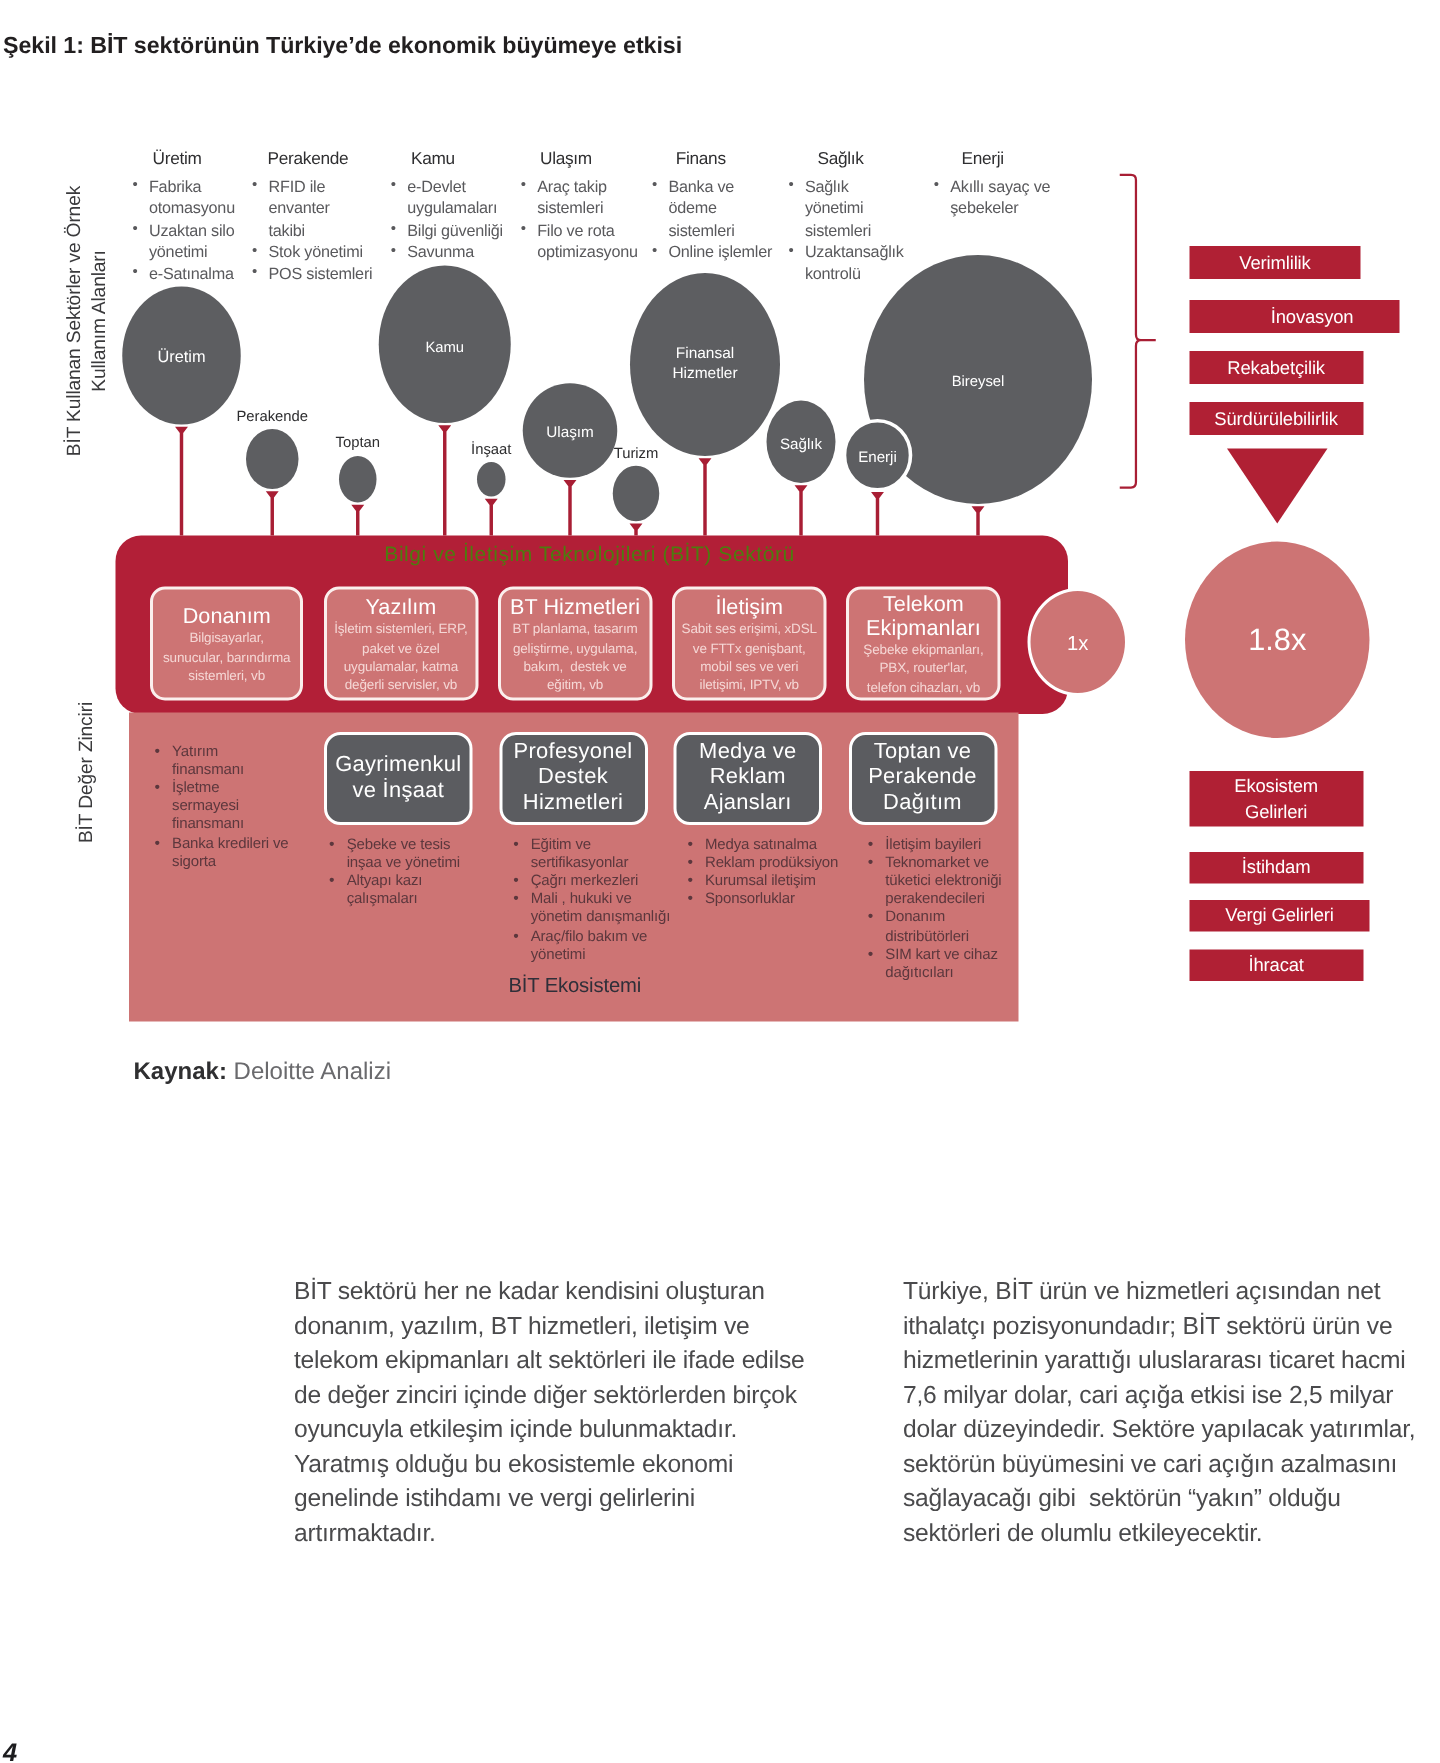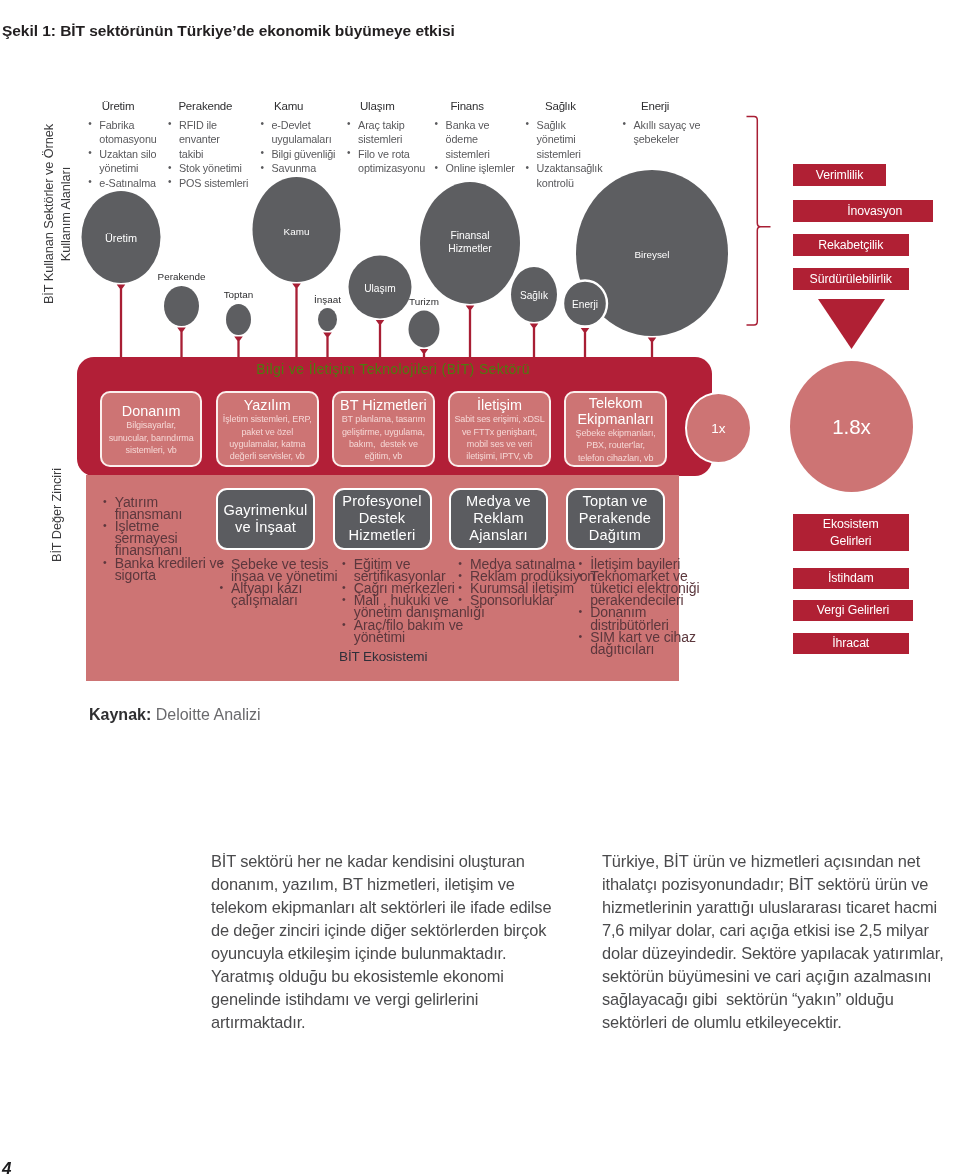--- a/index.html
+++ b/index.html
@@ -39,42 +39,42 @@
 
   #vc-pink{position:absolute;left:86px;top:475px;width:592.5px;height:206px;background:#cd7474;}
   #vc-eco{position:absolute;left:99.5px;top:487.5px;width:590px;display:flex;
     box-sizing:border-box;}
   .eco-col{width:116.5px;box-sizing:border-box;}
   .eco-head{width:99px;height:62px;border:2.6px solid #fff;border-radius:11px;background:#5b5c60;
     text-align:center;font-size:14.6px;color:#fff;line-height:17px;
     box-sizing:border-box;display:flex;align-items:center;justify-content:center;
     white-space:pre-line;letter-spacing:0.2px;}
   .eco-col ul{list-style:none;margin:8px 0 0 0;padding:0;width:99px;}
-  .eco-col li{position:relative;padding-left:15.7px;font-size:14px;color:#5c373d;
+  .eco-col li{position:relative;padding-left:15.7px;font-size:10px;color:#5c373d;
     line-height:12.2px;white-space:pre;letter-spacing:-0.1px;}
   .eco-col li:before{content:"\2022";position:absolute;left:4px;top:-1px;font-size:10.5px;color:#5c373d;}
   #vc-eco-title{position:absolute;left:339px;top:649px;
     font-size:13.5px;color:#2f2f39;letter-spacing:-0.1px;line-height:16px;}
 
   .mult{position:absolute;border-radius:50%;background:#cd7474;border:2px solid #fff;
     display:flex;align-items:center;justify-content:center;color:#fff;
     box-sizing:border-box;z-index:5;}
   #mult-1{left:685px;top:392px;width:67px;height:72px;font-size:13.5px;border-width:2.4px;}
   #mult-2{left:790px;top:361px;width:123px;height:131px;font-size:20.5px;border:none;}
 
   .rev{position:absolute;background:#b02034;color:#fff;text-align:center;
     font-size:12.3px;display:flex;align-items:center;justify-content:center;
     line-height:16.3px;white-space:pre-line;letter-spacing:-0.1px;}
 
   #source{position:absolute;left:89px;top:706px;font-size:16px;color:#6a6a6d;}
   #source span:first-child{font-weight:bold;color:#2f2f31;}
 
   .para{position:absolute;font-size:16.4px;line-height:23px;color:#4a4a4c;
     white-space:pre-wrap;letter-spacing:-0.15px;}
-  #para-1{left:211px;top:850px;width:380px;}
+  #para-1{left:196px;top:850px;width:380px;}
   #para-2{left:602px;top:850px;width:360px;}
 
   #pageno{position:absolute;left:2px;top:1160px;font-size:17px;color:#1d1d1f;
     font-style:italic;font-weight:bold;line-height:18px;}
 </style>
 </head>
 <body>
 
 <div class="pg">
   <div id="title">Şekil 1: BİT sektörünün Türkiye’de ekonomik büyümeye etkisi</div>
@@ -229,21 +229,21 @@
         <ellipse cx="585" cy="303.5" rx="22" ry="23" fill="#5d5e61" stroke="#ffffff" stroke-width="2.4"></ellipse>
         <text x="585" y="308" text-anchor="middle" font-size="10.1" fill="#ffffff" font-family="&quot;Liberation Sans&quot;,sans-serif">Enerji</text>
       </g>
     </svg>
 
   <svg class="diagram" id="bracket-svg" width="960" height="360">
       <path d="M746.5 116.5 L754 116.5 Q757.3 116.5 757.3 120 L757.3 223 Q757.3 226.8 760.6 226.8 L770.5 226.8 L760.6 226.8 Q757.3 226.8 757.3 230.6 L757.3 321.5 Q757.3 325 754 325 L746.5 325" stroke="#a81e34" stroke-width="1.5" fill="none"></path>
       <path d="M818 299 L885 299 L851.5 349 Z" fill="#b02034"></path>
     </svg>
   <div id="outcomes">
-      <div class="rev" style="left: 793px; top: 164px; width: 93px; height: 22px;">Verimlilik</div>
+      <div class="rev" style="left: 793px; top: 164px; width: 114px; height: 22px;">Verimlilik</div>
       <div class="rev" style="left: 793px; top: 200px; width: 115.5px; height: 22px; padding-left: 24px;">İnovasyon</div>
       <div class="rev" style="left: 793px; top: 234px; width: 115.5px; height: 22px;">Rekabetçilik</div>
       <div class="rev" style="left: 793px; top: 268px; width: 115.5px; height: 22px;">Sürdürülebilirlik</div>
     </div>
 
   <div id="vc-dark"></div>
   <div id="vc-band-title">Bilgi ve İletişim Teknolojileri (BİT) Sektörü</div>
   <div id="vc-core">
       <div class="core-card">
         <div class="t">Donanım</div>

